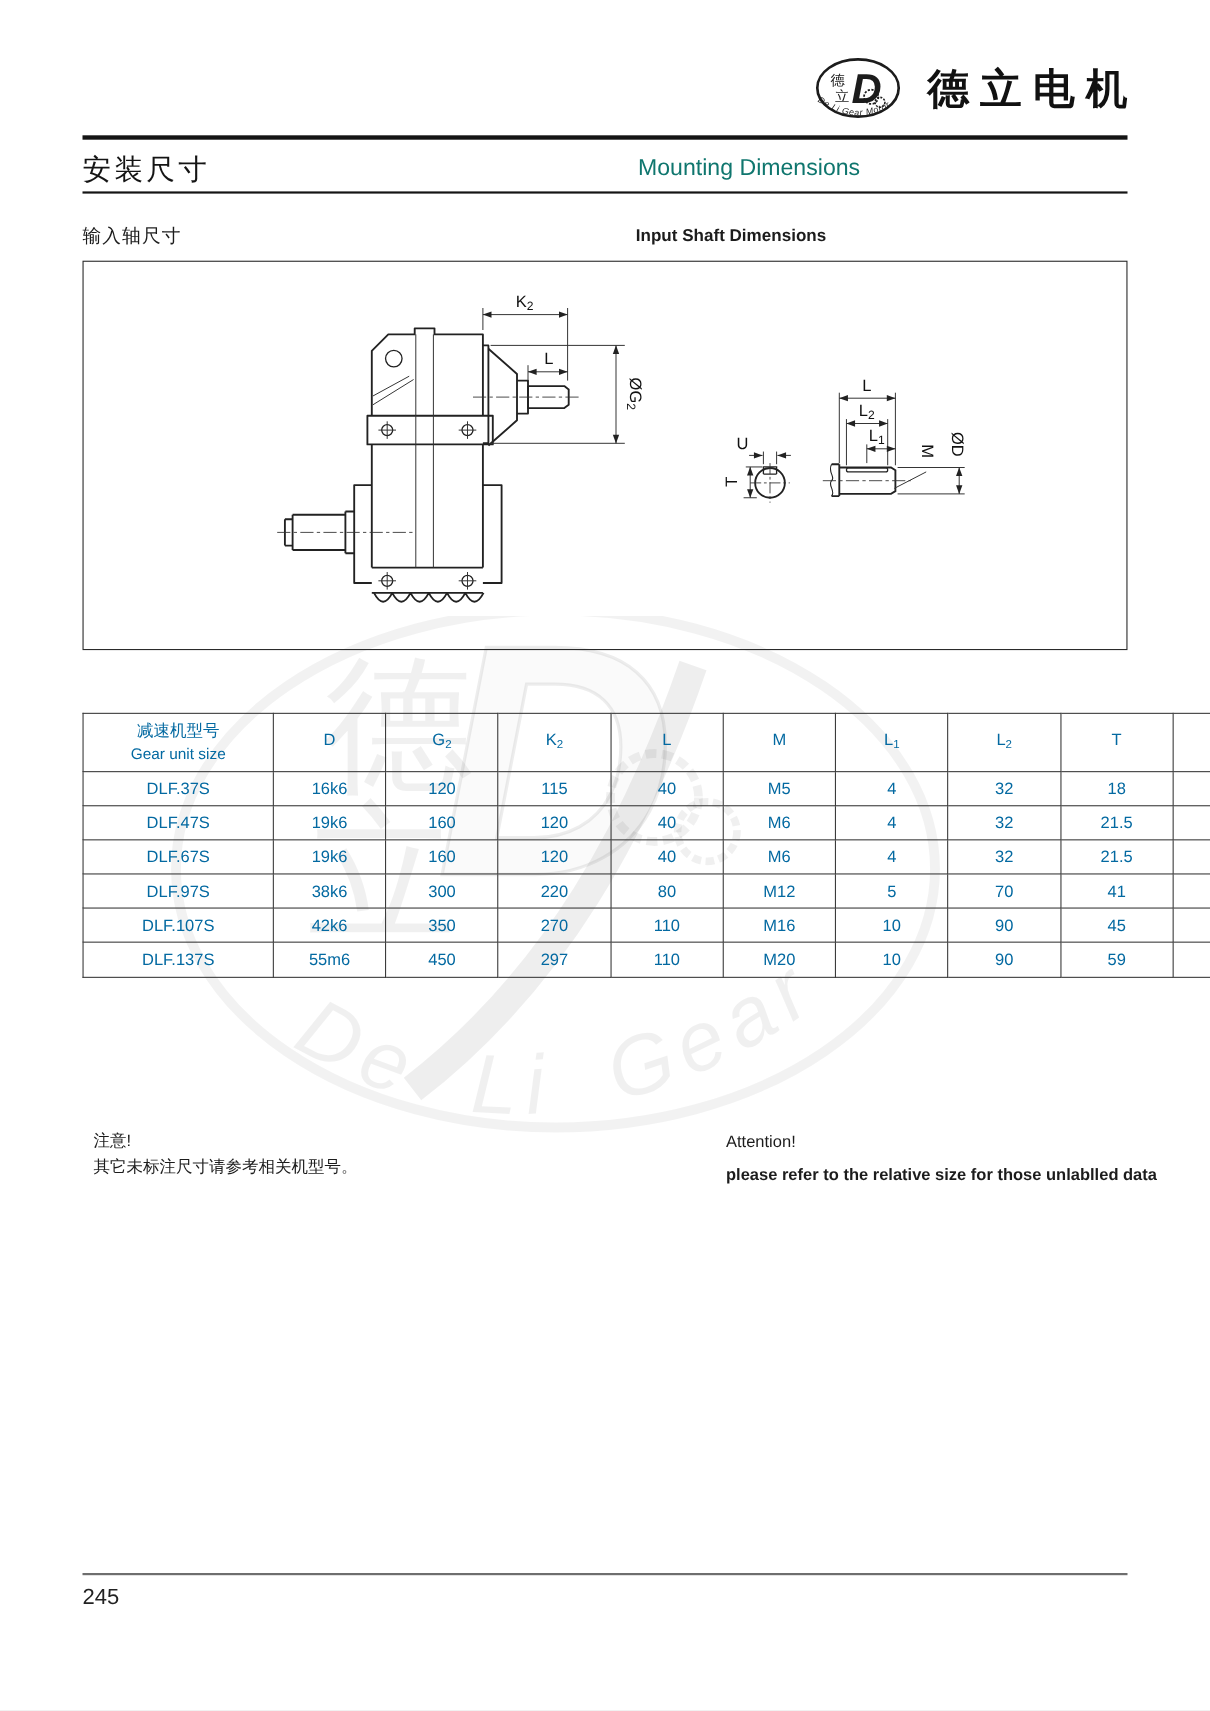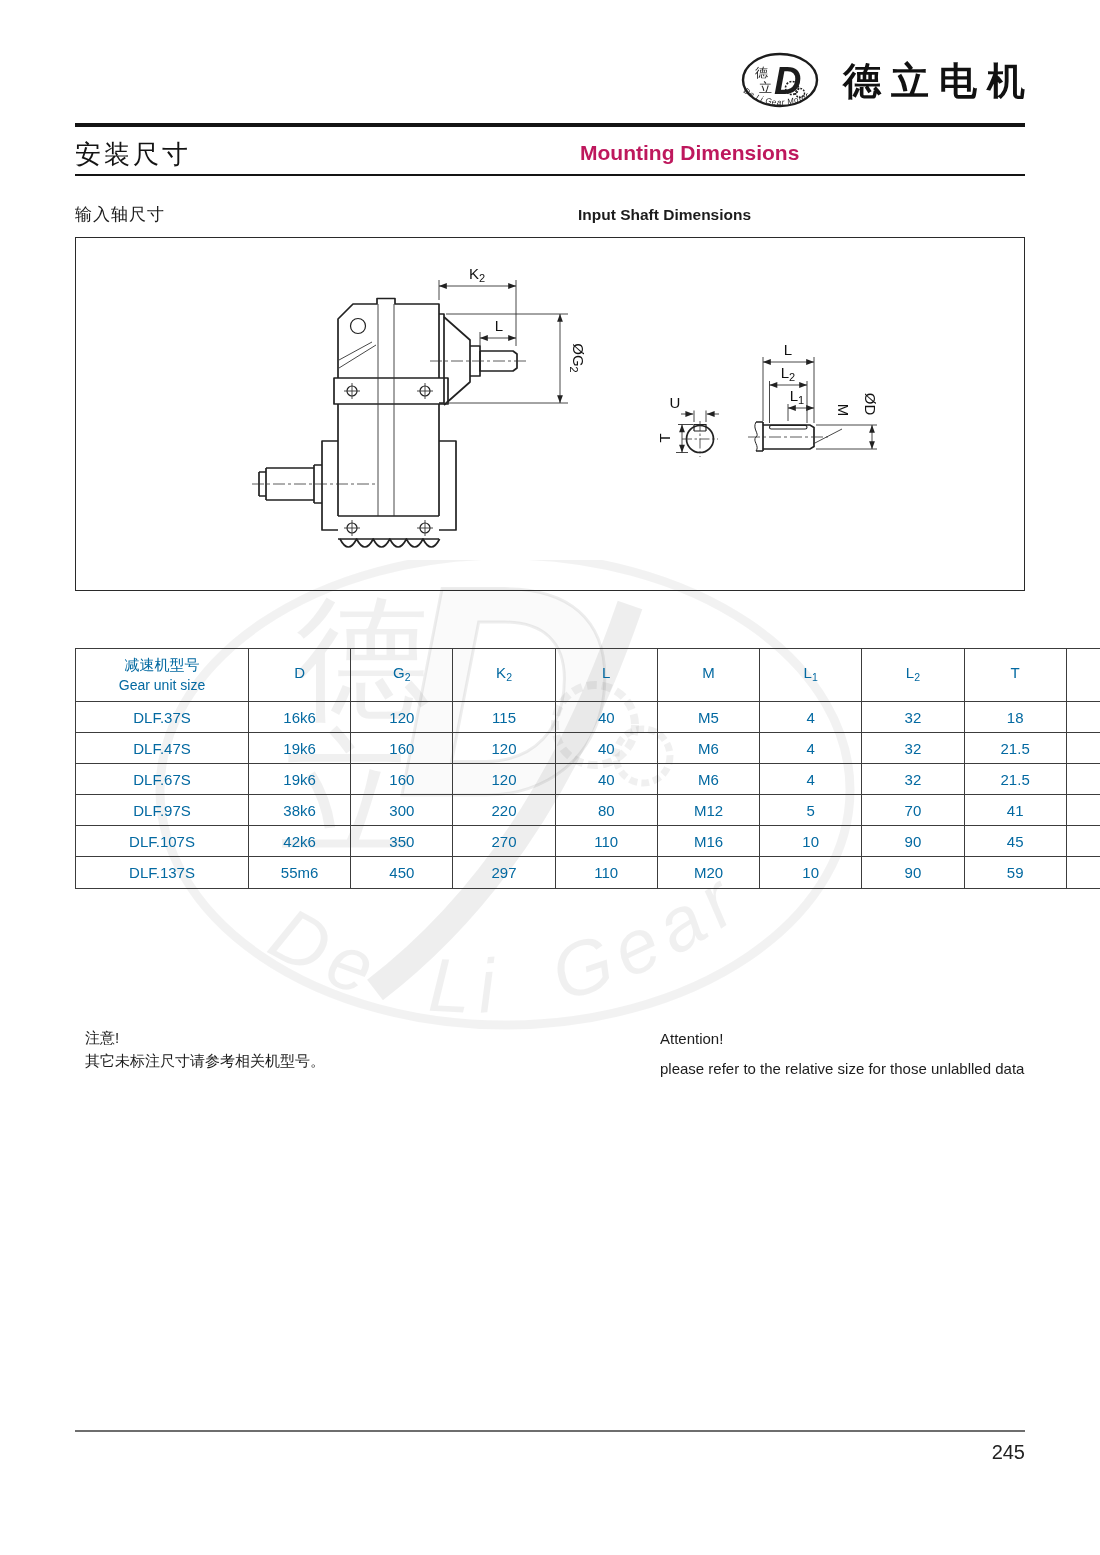--- a/index.html
+++ b/index.html
@@ -10,21 +10,21 @@
   }
   .abs{position:absolute;}
   
   .brand-name{
     left:843px;top:56px;font-size:38px;font-weight:bold;letter-spacing:10px;
     font-family:Liberation Serif, serif;color:#111;white-space:nowrap;
   }
   .rule-top{left:75px;top:123px;width:950px;height:3.5px;background:#141414;}
   .rule-title{left:75px;top:174px;width:950px;height:2px;background:#141414;}
   .title-zh{left:75px;top:137px;font-size:26px;letter-spacing:3px;color:#141414;}
-  .title-en{left:580px;top:141px;font-size:21px;font-weight:bold;color:#be185d;}
+  .title-en{left:580px;top:141px;font-size:21px;font-weight:normal;color:#0f766e;}
   .sub-zh{left:75px;top:203px;font-size:17px;letter-spacing:1px;}
   .sub-en{left:578px;top:206px;font-size:15.5px;font-weight:bold;}
   
   .draw-box{left:75px;top:237px;width:948px;height:352px;border:1.6px solid #2a2a2a;z-index:2;}
   .draw-box svg{display:block;}
   
   .wm{left:75px;top:560px;width:950px;height:480px;z-index:0;pointer-events:none;}
   
   .dim-table{
     left:75px;top:648px;width:1094px;border-collapse:collapse;z-index:2;position:absolute;
@@ -35,24 +35,24 @@
     padding:0;font-weight:normal;background:transparent;
   }
   .dim-table thead th{height:52px;line-height:20px;}
   .dim-table tbody td{height:30.1px;}
   .hdr-zh{font-size:15px;}
   .hdr-en{font-size:14px;}
   sub.u{font-size:10.5px;vertical-align:-3px;}
   
   .note-zh{left:85px;top:1026px;font-size:15px;line-height:23px;}
   .note-en-title{left:660px;top:1030px;font-size:15px;}
-  .note-en-body{left:660px;top:1060px;font-size:15px;}
+  .note-en-body{left:660px;top:1060px;font-size:15px;font-weight:bold;}
   
   .rule-bottom{left:75px;top:1430px;width:950px;height:2px;background:#6e6e6e;}
-  .page-num{left:75px;top:1441px;width:950px;text-align:right;font-size:20px;color:#222;}
+  .page-num{left:75px;top:1441px;width:950px;text-align:left;font-size:20px;color:#222;}
   text{font-family:"Liberation Sans","DejaVu Sans",sans-serif;}
 </style>
 </head>
 <body>
 
 <div class="page">
 
   <svg class="abs wm" width="950" height="480" viewBox="0 0 950 480" aria-hidden="true">
     <ellipse cx="430" cy="230" rx="345" ry="235" fill="none" stroke="rgba(0,0,0,0.05)" stroke-width="9"></ellipse>
     <path d="M 555,45 C 505,190 430,330 300,430" fill="none" stroke="rgba(0,0,0,0.065)" stroke-width="26"></path>

